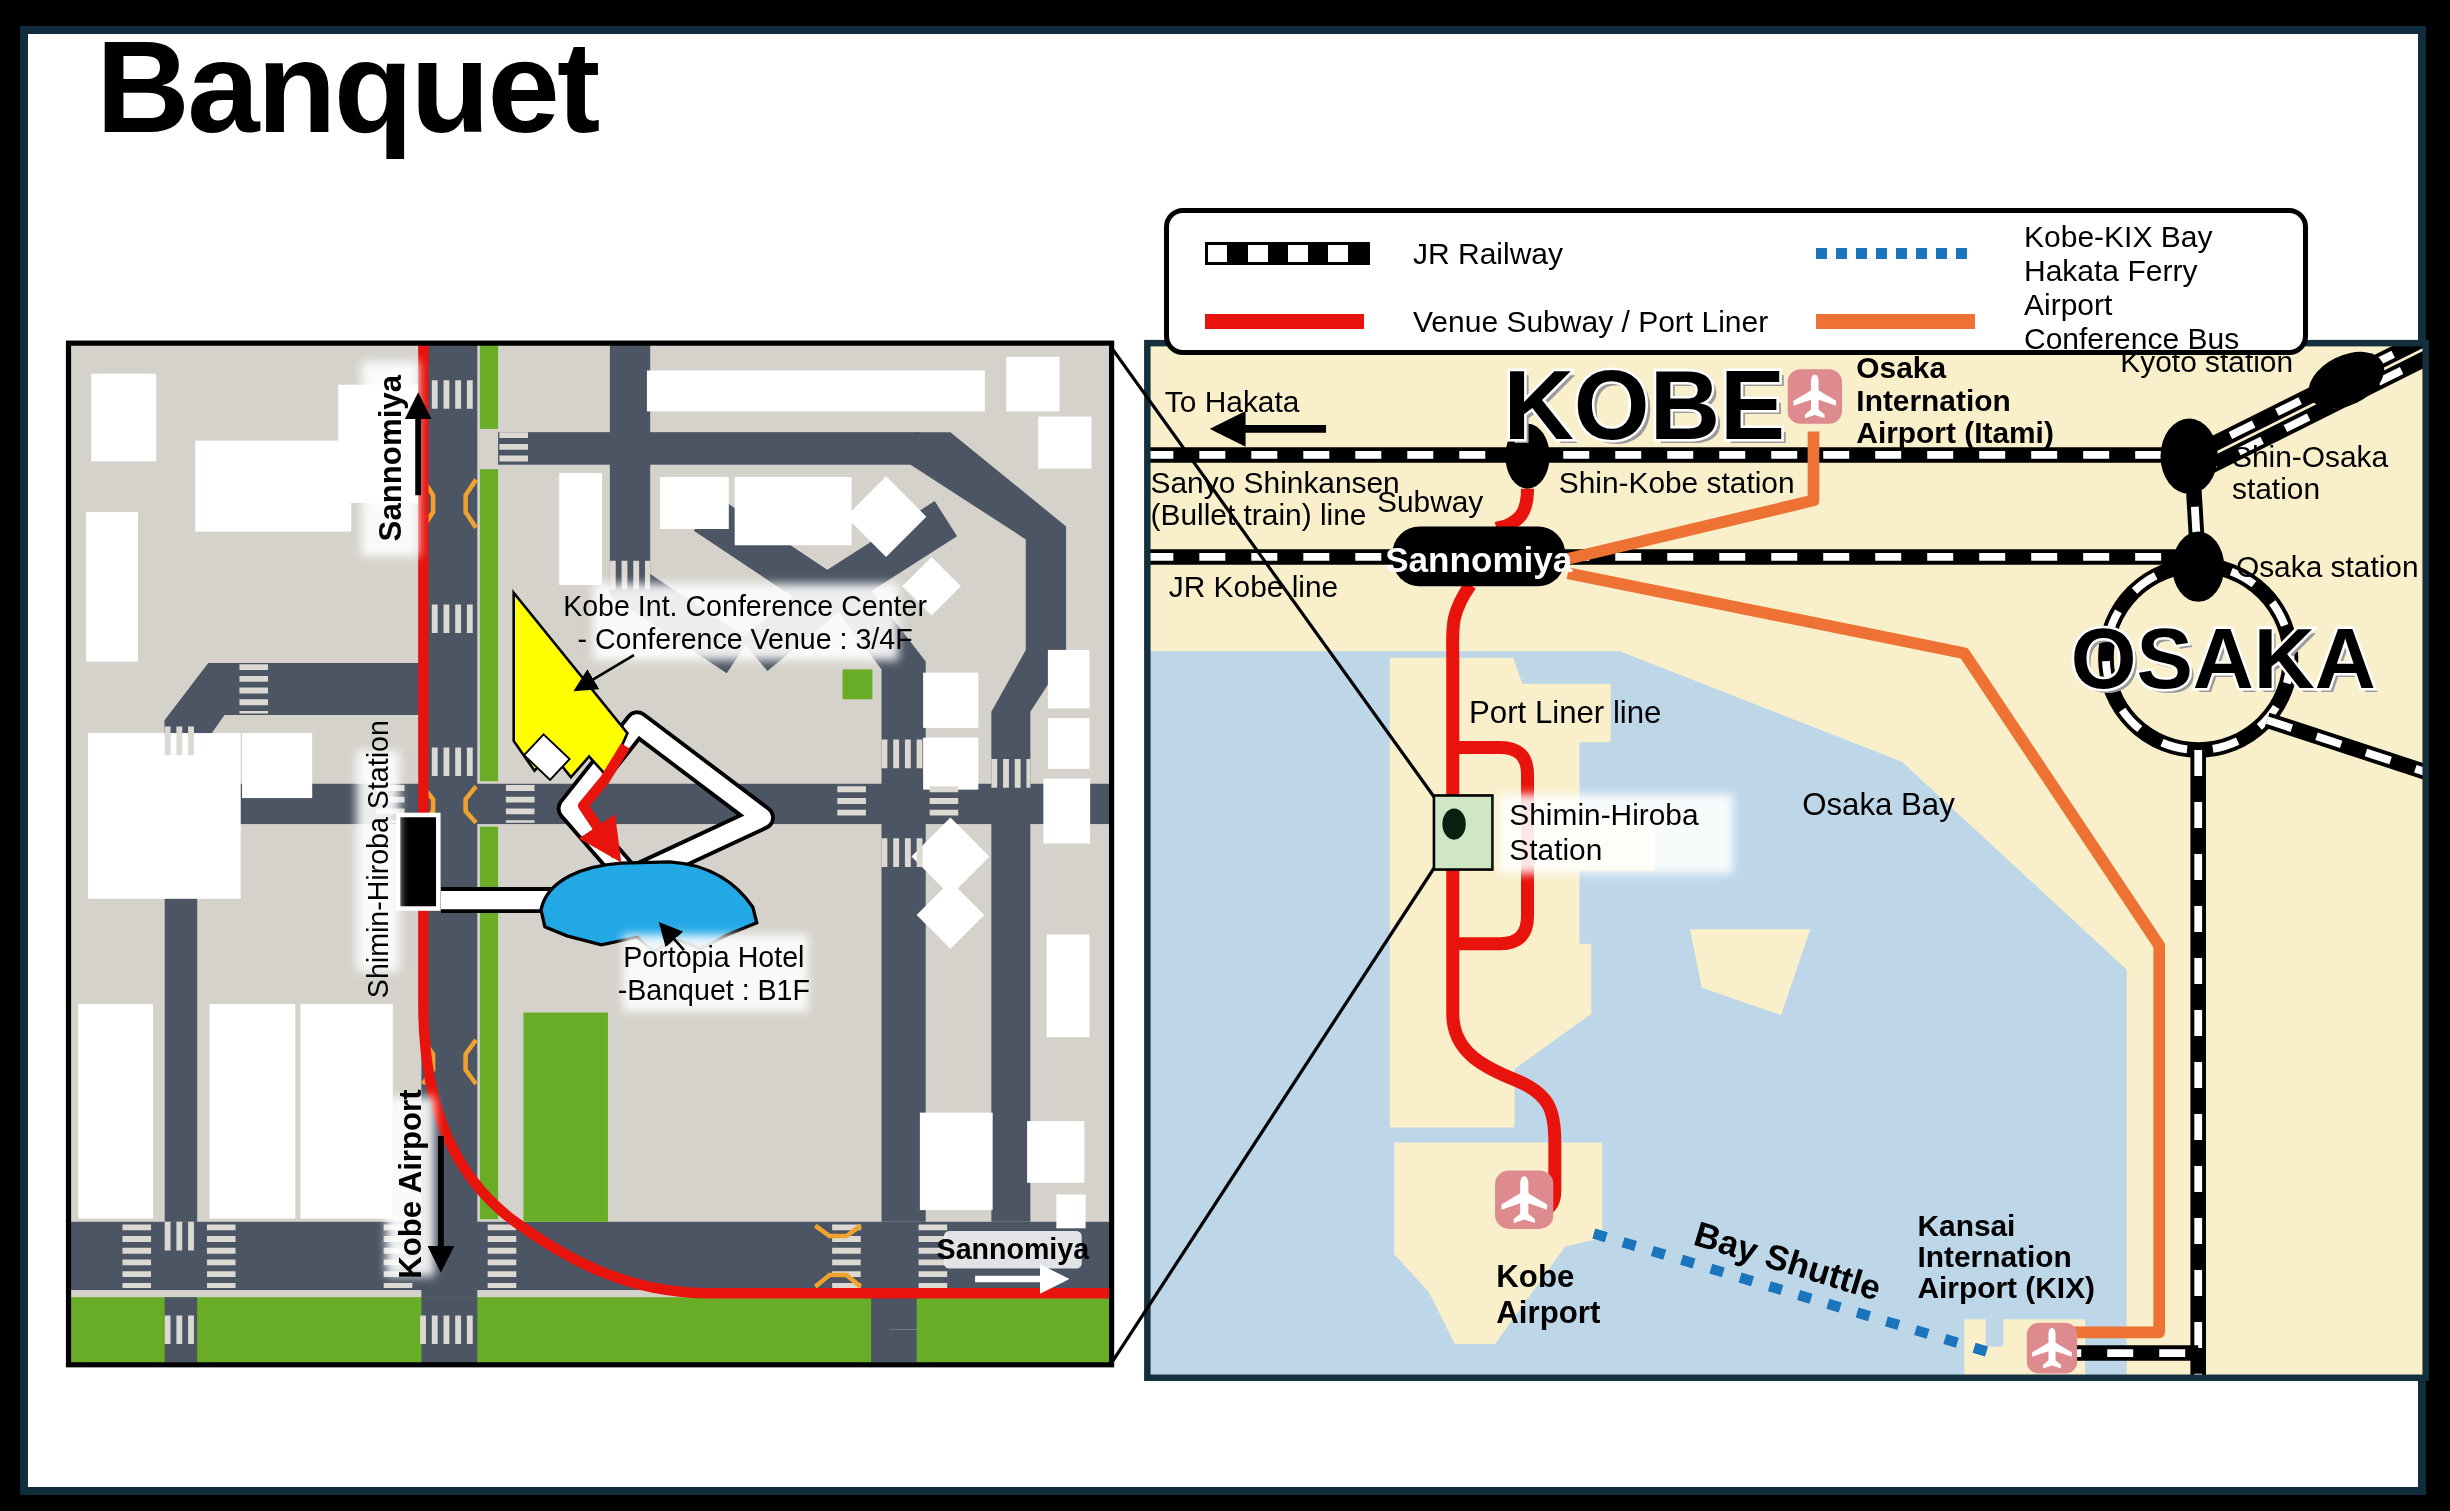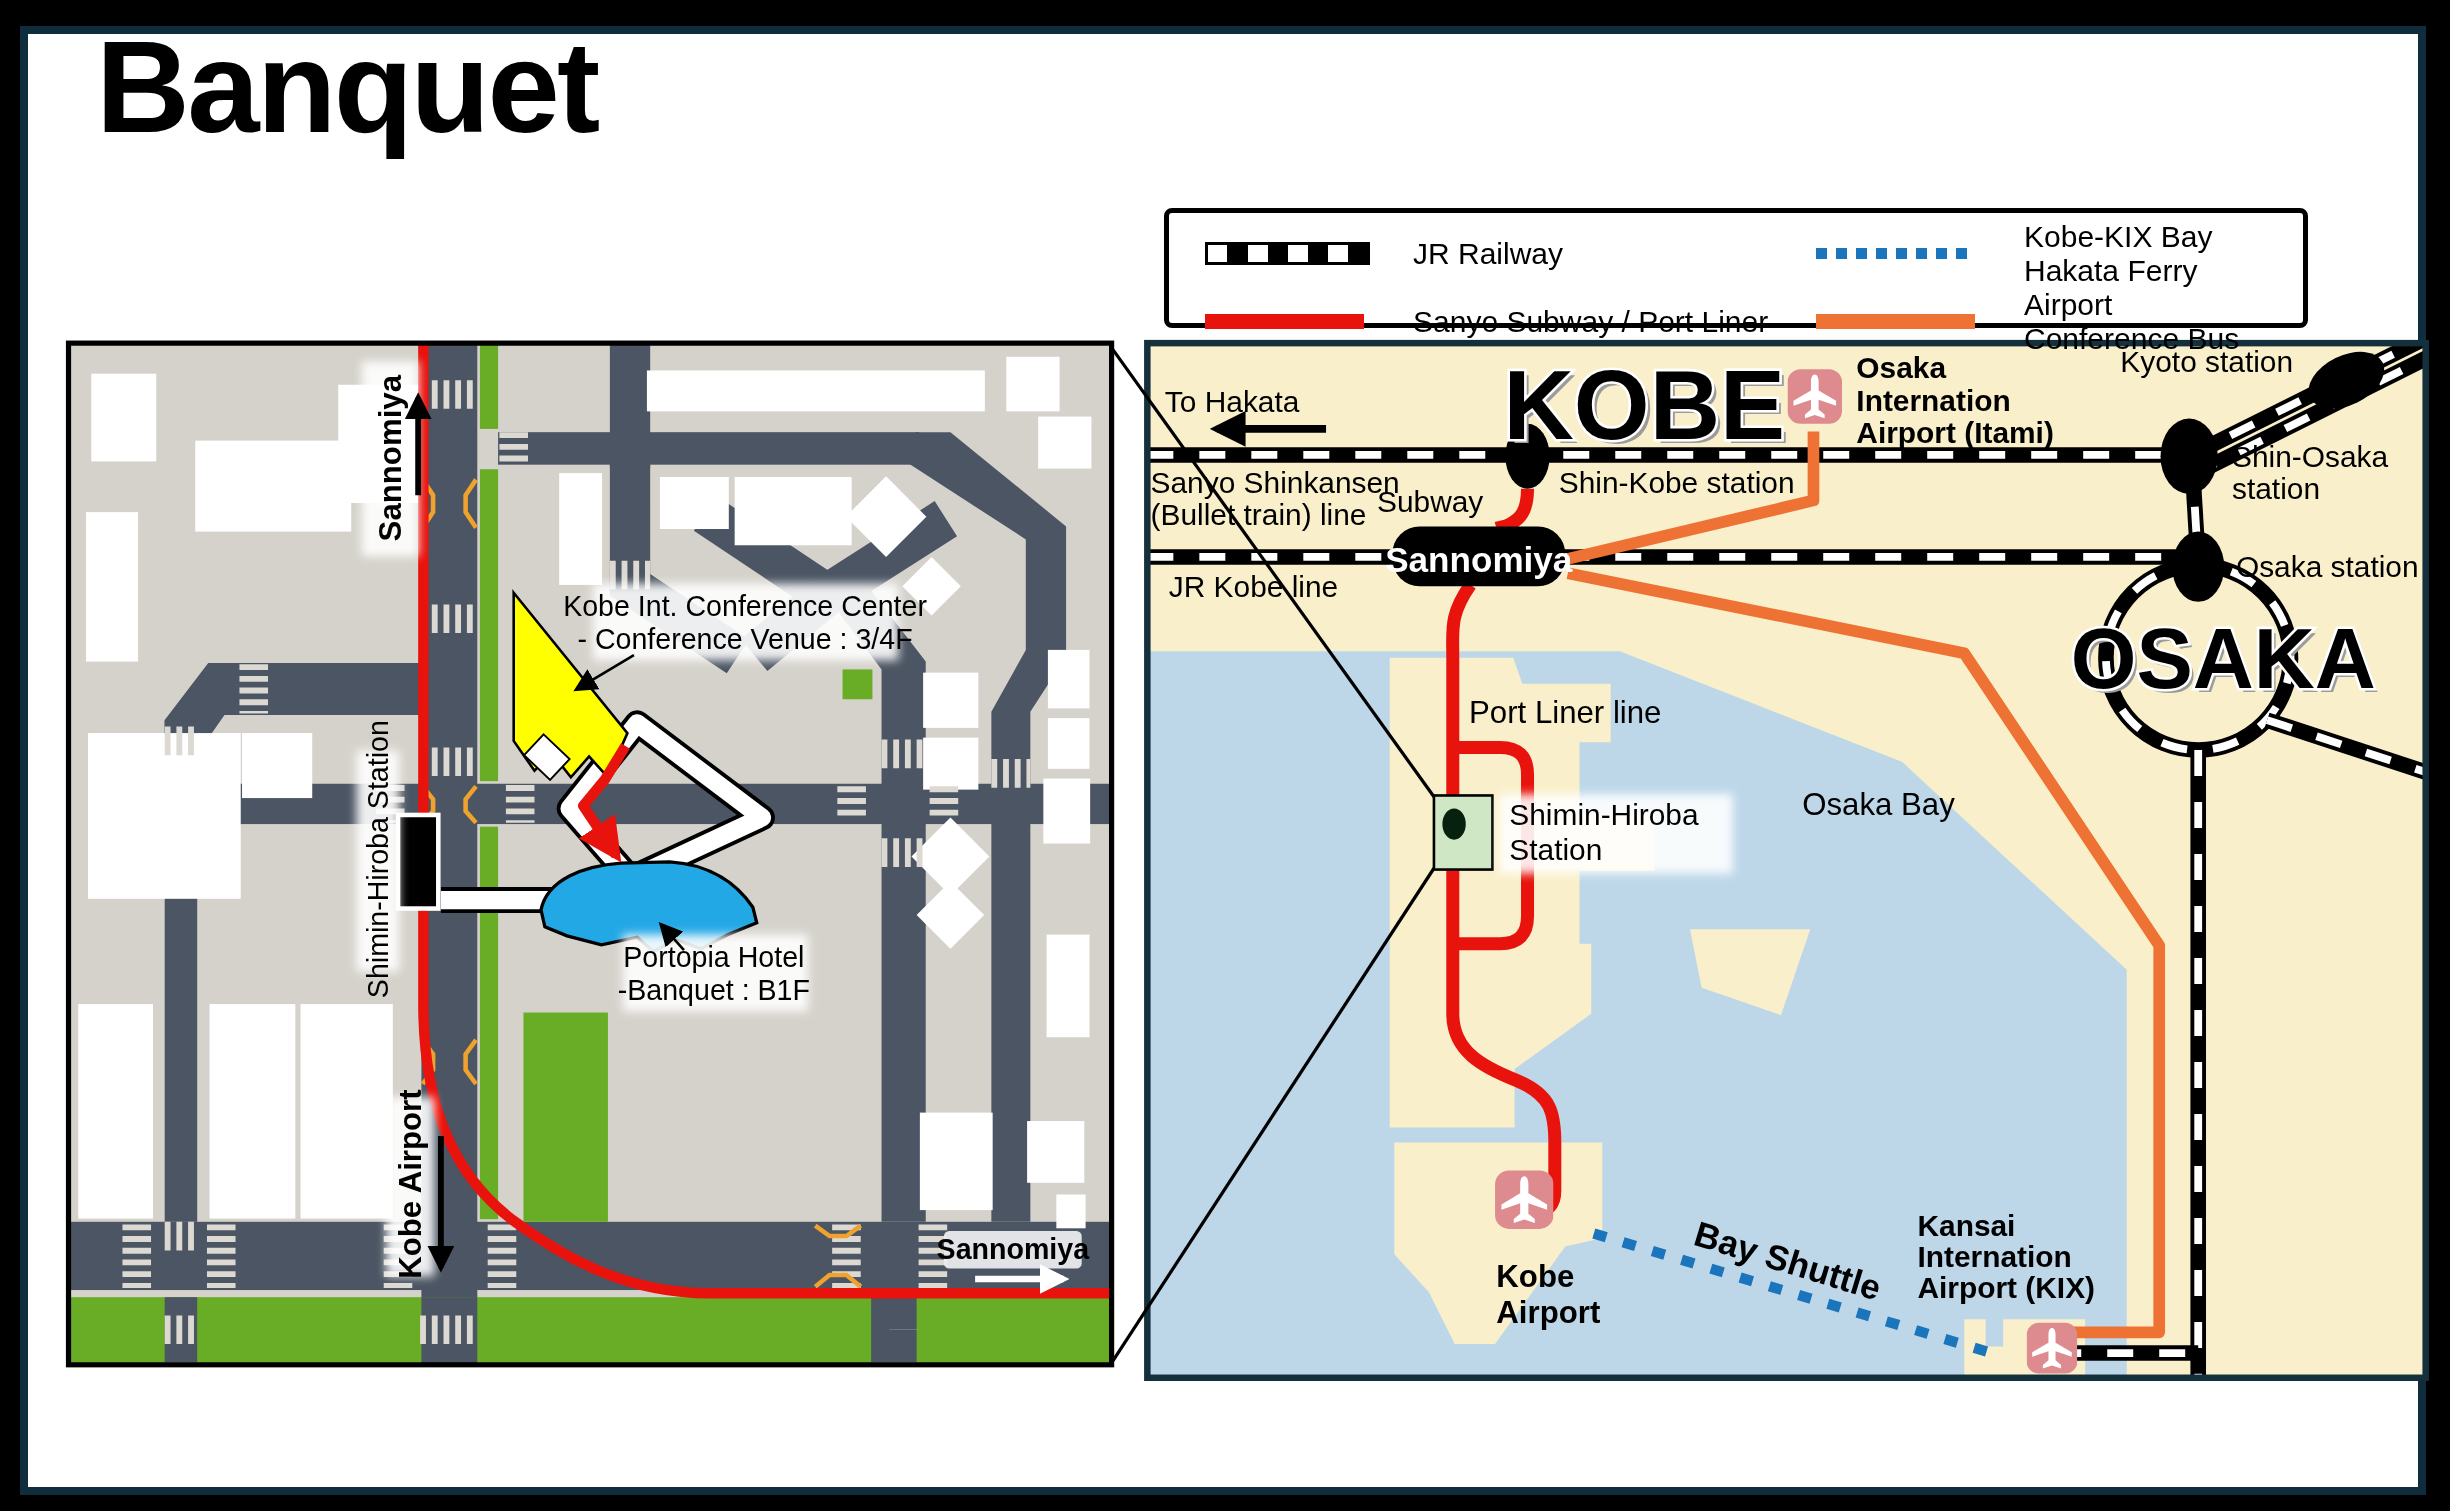--- a/index.html
+++ b/index.html
@@ -3,22 +3,22 @@
 <meta charset="utf-8">
 <style>
   html,body{margin:0;padding:0;width:2450px;height:1511px;background:#000;overflow:hidden;
             font-family:"Liberation Sans",sans-serif;}
   .page{position:absolute;left:19.5px;top:26px;width:2406px;height:1469px;background:#fff;
         border:8.5px solid #0f2d3d;box-sizing:border-box;}
   .stage{position:absolute;left:0;top:0;width:2450px;height:1511px;z-index:1;}
   .title{position:absolute;left:96px;top:11.7px;z-index:3;display:flex;align-items:flex-end;color:#000;}
   .t-main{font-size:130px;font-weight:bold;letter-spacing:-2.6px;}
   .t-sub{font-size:73px;font-weight:bold;}
-  .legend{position:absolute;left:1164px;top:208px;width:1144px;height:120px;z-index:3;background:#fff;
-          border:5.9px solid #000;border-radius:8px;box-sizing:border-box;display:grid;
+  .legend{position:absolute;left:1164px;top:208px;width:1144px;height:147px;z-index:3;background:#fff;
+          border:5.9px solid #000;border-radius:19px;box-sizing:border-box;display:grid;
           grid-template-columns:195px 390px 195px 1fr;align-items:center;padding:6.5px 36px;column-gap:13px;}
   .leg-label{font-size:30px;color:#000;}
   .sw{width:159px;}
   .sw-jr{height:17px;border:3.3px solid #000;background:repeating-linear-gradient(90deg,#fff 0 19.5px,#000 19.5px 40px);}
   .sw-ferry{height:11.7px;background:repeating-linear-gradient(90deg,#1b75bc 0 11px,rgba(0,0,0,0) 11px 20px);}
   .sw-sub{height:15px;background:#e8130d;}
   .sw-bus{height:15px;background:#ee7233;}
   
   text{font-family:"Liberation Sans",sans-serif;fill:#000;}
   .b{font-weight:bold}
@@ -49,21 +49,21 @@
 <div class="title">
   <span class="t-main">Banquet</span>
 </div>
 
 <div class="legend">
   <div class="sw sw-jr"></div>
   <div class="leg-label">JR Railway</div>
   <div class="sw sw-ferry"></div>
   <div class="leg-label">Kobe-KIX Bay Hakata Ferry</div>
   <div class="sw sw-sub"></div>
-  <div class="leg-label">Sanyo Subway / Port Liner</div>
+  <div class="leg-label">Venue Subway / Port Liner</div>
   <div class="sw sw-bus"></div>
   <div class="leg-label">Airport Conference Bus</div>
 </div>
 
 <svg class="stage" viewBox="0 0 3769 2325">
   <defs>
     <clipPath id="clipL">
         <rect x="105" y="528" width="1605" height="1572"></rect>
       </clipPath>
     <clipPath id="clipR">

